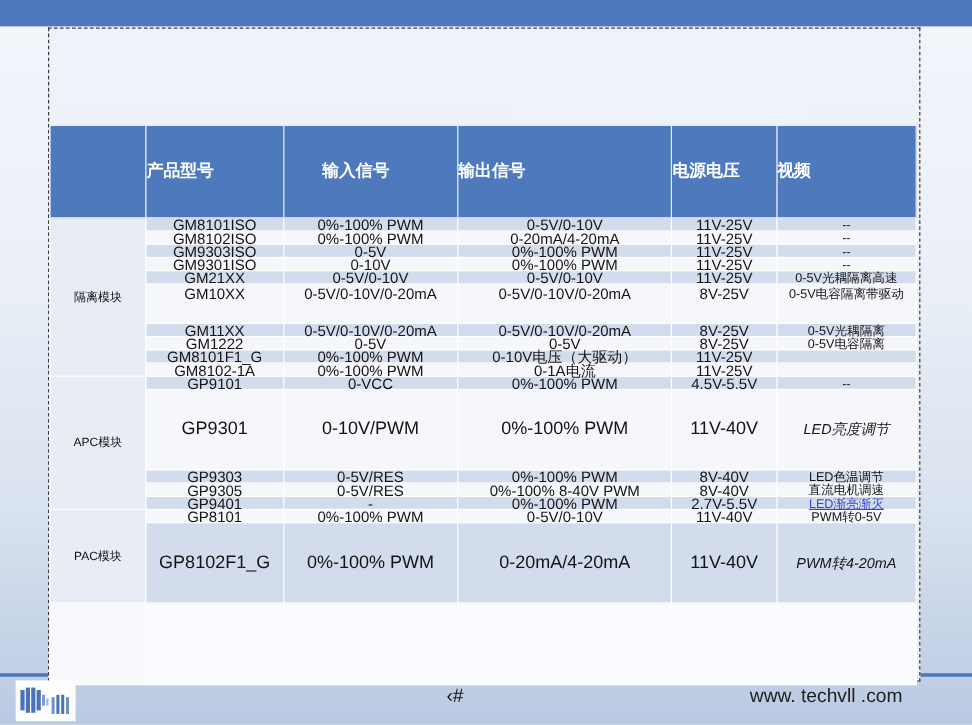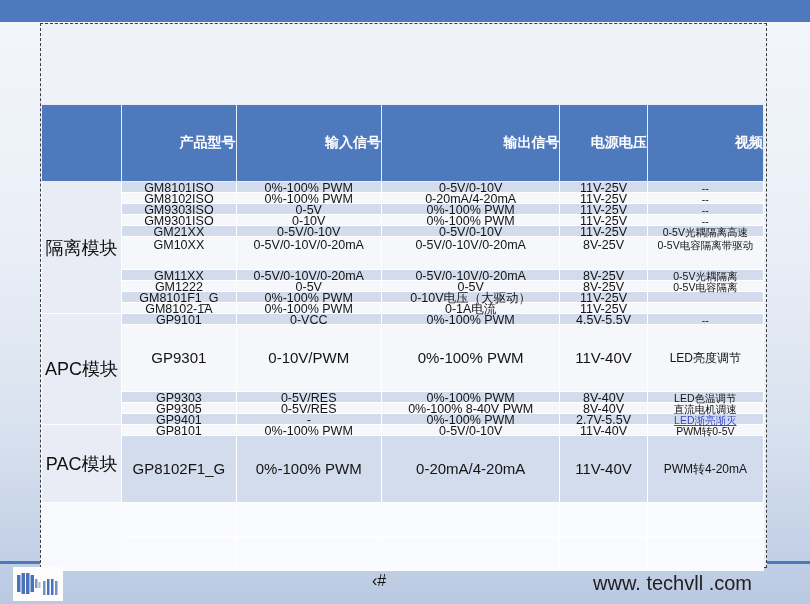--- a/index.html
+++ b/index.html
@@ -21,45 +21,45 @@
     font-family:"DejaVu Serif","Liberation Serif",serif;
     font-size:40px;color:#0b0b0b;letter-spacing:1px;white-space:nowrap;
   }
 
   table.product{
     position:absolute;left:0;top:80px;width:723px;
     border-collapse:collapse;table-layout:fixed;
   }
   .product th{
     height:76px;color:#fff;font-size:14px;font-weight:bold;
-    border:1px solid #e9eef6;text-align:right;padding:0;
+    border:1px solid #e9eef6;text-align:left;padding:0;
   }
   .product td{border:1px solid #fff;text-align:center;padding:0;vertical-align:middle;color:#141414;}
   .cw{overflow:visible;white-space:nowrap;}
   tr.size-s .cw{height:10px;line-height:12px;font-size:12.5px;}
   tr.size-m .cw{height:32px;line-height:16px;font-size:12.5px;}
   tr.size-l .cw{height:66px;line-height:66px;font-size:15px;}
   tr.size-e .cw{height:33px;}
   tr.size-s .col-video .cw,tr.size-m .col-video .cw{font-size:10.5px;}
-  tr.size-l .col-video .cw{font-size:12px;}
-  td.group-cell{background:#e9ecf4;font-size:18px;color:#111;}
+  tr.size-l .col-video .cw{font-size:12px;font-style:italic;}
+  td.group-cell{background:#e9ecf4;font-size:10px;color:#111;}
   td.group-cell:empty{background:#f7f9fc;}
   tr.band-a td{background:#d3dcec;margin-left:20px;}
   tr.band-b td{background:#f5f7fb;margin-top:32px;}
   tr td.group-cell{background:#e9ecf4;}
   tr.size-e td{background:#fafbfe;}
   .c-group{width:80px;} .c-model{width:114px;} .c-input{width:145px;}
   .c-output{width:178px;} .c-volt{width:87px;} .c-video{width:116px;}
   a.vlink{color:#3648c8;text-decoration:underline;cursor:pointer;}
 
   .footer{position:absolute;left:0;top:564px;width:810px;height:40px;z-index:3;}
   .logo{position:absolute;left:13px;top:3px;width:50px;height:34px;background:#fdfdfd;
         display:flex;align-items:center;justify-content:center;}
   .page-num{position:absolute;left:372px;top:8px;font-size:16px;color:#111;}
-  .site{position:absolute;right:58px;top:8px;font-size:20px;color:#202020;}
+  .site{position:absolute;right:58px;top:8px;font-size:16px;color:#202020;}
 </style>
 </head>
 <body>
 
 <div class="top-bar" style="background: rgb(78, 121, 189);"></div>
 <div class="footer-line" style="background: rgb(78, 121, 189);"></div>
 
 <div class="content">
   <table class="product">
     <colgroup>

